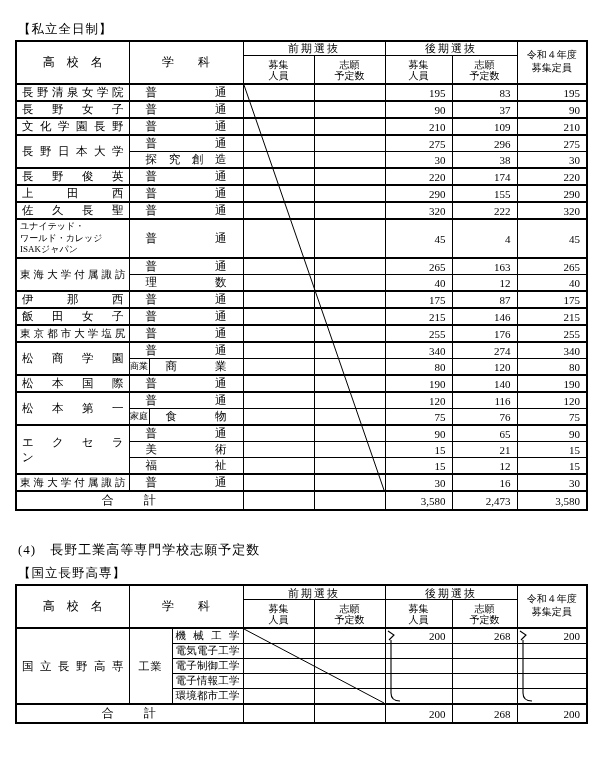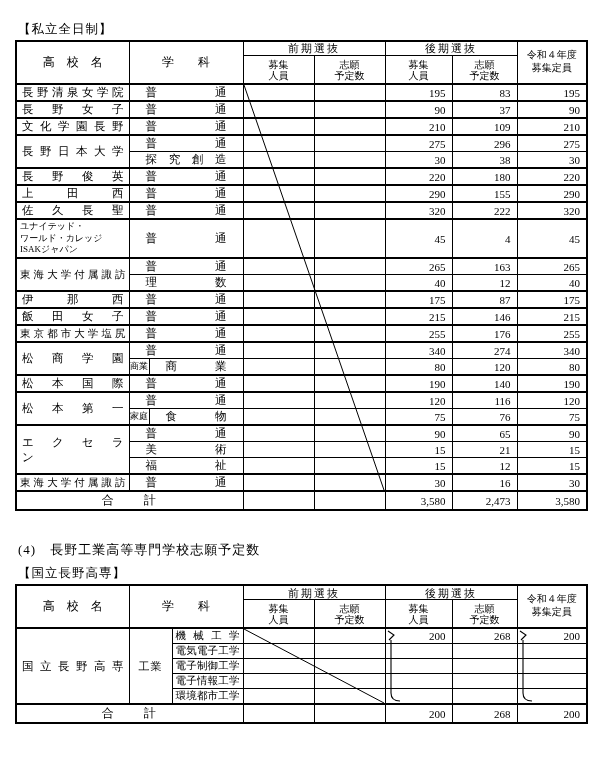--- a/index.html
+++ b/index.html
@@ -122,21 +122,21 @@
             <td class="num k1">30</td>
             <td class="num k2">38</td>
             <td class="num rr">30</td>
           </tr>
           <tr class="gs">
             <td class="school" rowspan="1">長　野　俊　英</td>
             <td class="dept" colspan="2">普　通</td>
             <td class="blank z1"></td>
             <td class="blank z2"></td>
             <td class="num k1">220</td>
-            <td class="num k2">180</td>
+            <td class="num k2">174</td>
             <td class="num rr">220</td>
           </tr>
           <tr class="gs">
             <td class="school" rowspan="1">上　　田　　西</td>
             <td class="dept" colspan="2">普　通</td>
             <td class="blank z1"></td>
             <td class="blank z2"></td>
             <td class="num k1">290</td>
             <td class="num k2">155</td>
             <td class="num rr">290</td>

